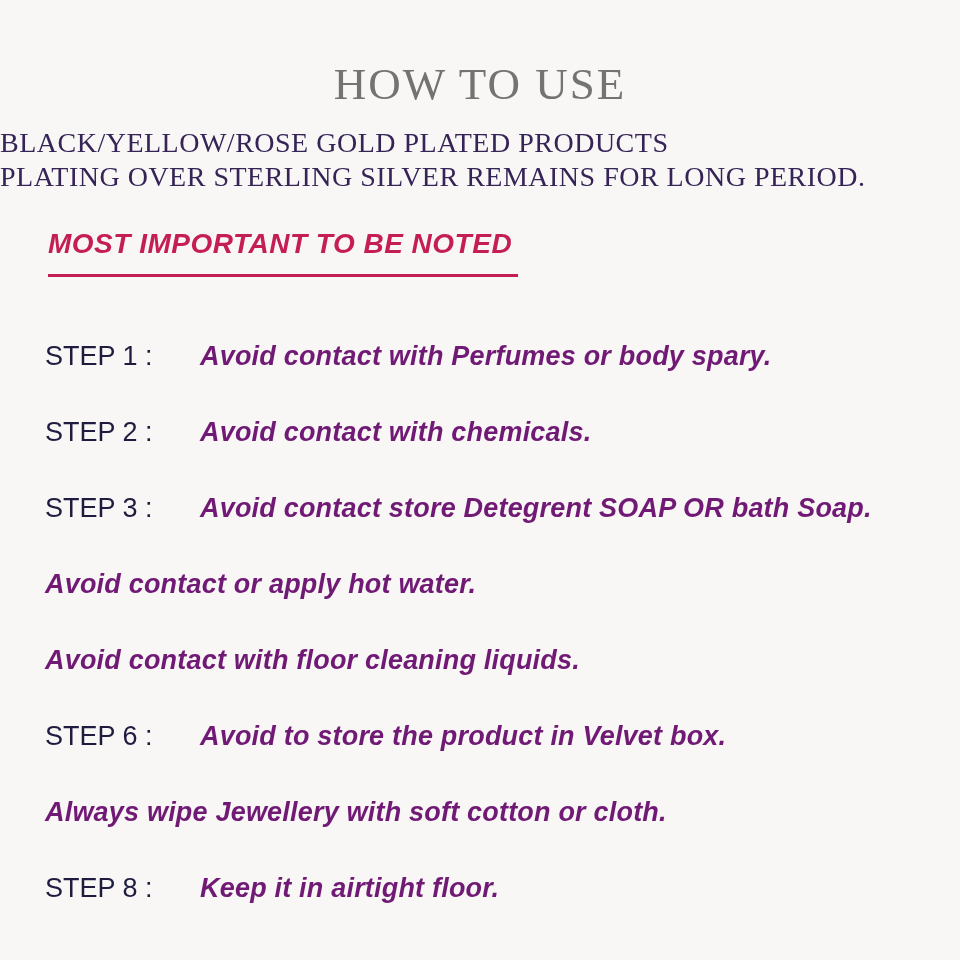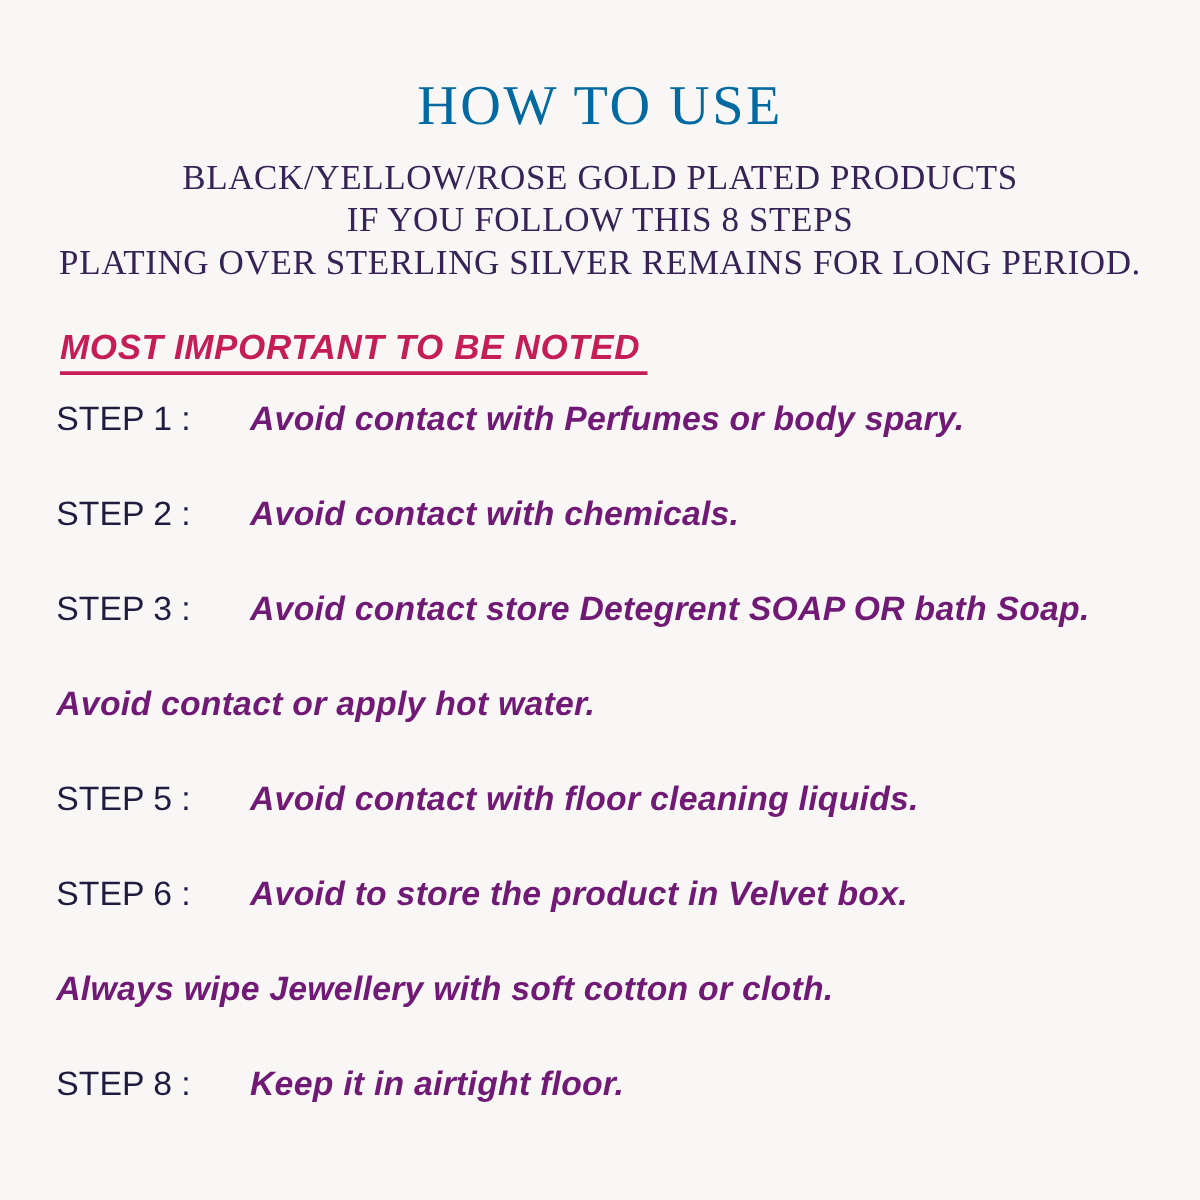--- a/index.html
+++ b/index.html
@@ -17,48 +17,47 @@
     box-sizing: border-box;
   }
   .title {
     margin: 0;
     padding-top: 58px;
     text-align: center;
     font-family: "Liberation Serif", serif;
     font-size: 45px;
     font-weight: 400;
     letter-spacing: 2px;
-    color: #0369a1;
+    color: #737373;
   }
   .subtitle-block {
     margin-top: 16px;
-    text-align: center;
     font-family: "Liberation Serif", serif;
     font-size: 28px;
     line-height: 34px;
     color: #362457;
     letter-spacing: 0.5px;
   }
   .section-heading-wrap {
     margin: 34px 0 0 48px;
   }
   .section-heading {
     display: inline-block;
     font-family: "Liberation Sans", sans-serif;
     font-size: 28px;
     font-weight: bold;
     font-style: italic;
     letter-spacing: 0.5px;
     color: #c51e56;
     border-bottom: 3px solid #c51e56;
-    padding-bottom: 3px;
+    padding-bottom: 14px;
     padding-right: 6px;
   }
   .steps-list {
-    margin-top: 20px;
+    margin-top: 64px;
   }
   .step-row {
     display: flex;
     align-items: baseline;
     padding-left: 45px;
     margin-bottom: 45px;
   }
   .step-label {
     flex: 0 0 auto;
     min-width: 155px;
@@ -80,21 +79,20 @@
 </style>
 </head>
 <body>
 
 <div class="page">
 
   <h1 class="title">HOW TO USE</h1>
 
   <div class="subtitle-block">
     <div>BLACK/YELLOW/ROSE GOLD PLATED PRODUCTS</div>
-    <div>IF YOU FOLLOW THIS 8 STEPS</div>
     <div>PLATING OVER STERLING SILVER REMAINS FOR LONG PERIOD.</div>
   </div>
 
   <div class="section-heading-wrap">
     <span class="section-heading">MOST IMPORTANT TO BE NOTED</span>
   </div>
 
   <div class="steps-list">
 
     <div class="step-row">
@@ -110,21 +108,20 @@
     <div class="step-row">
       <span class="step-label">STEP 3 :</span>
       <span class="step-text">Avoid contact store Detegrent SOAP OR bath Soap.</span>
     </div>
 
     <div class="step-row">
       <span class="step-text">Avoid contact or apply hot water.</span>
     </div>
 
     <div class="step-row">
-      <span class="step-label">STEP 5 :</span>
       <span class="step-text">Avoid contact with floor cleaning liquids.</span>
     </div>
 
     <div class="step-row">
       <span class="step-label">STEP 6 :</span>
       <span class="step-text">Avoid to store the product in Velvet box.</span>
     </div>
 
     <div class="step-row">
       <span class="step-text">Always wipe Jewellery with soft cotton or cloth.</span>

